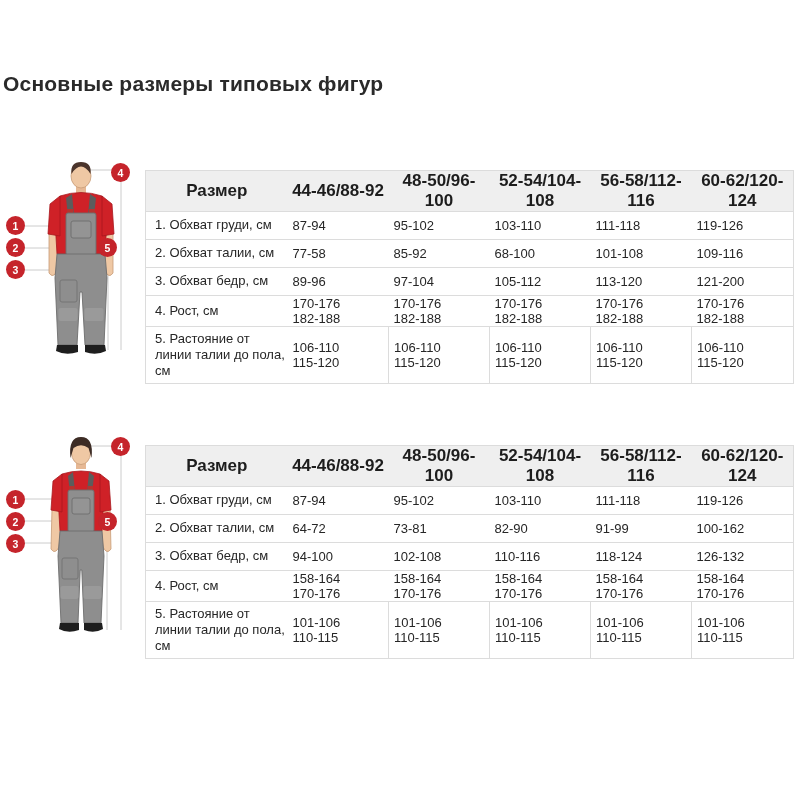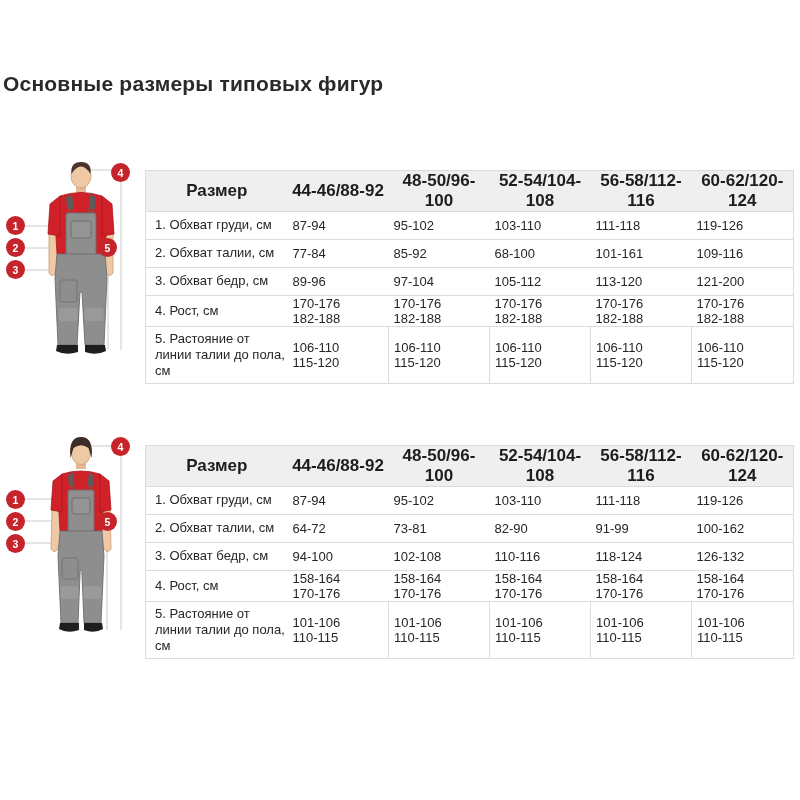--- a/index.html
+++ b/index.html
@@ -129,24 +129,24 @@
         <tr>
           <td class="lbl">1. Обхват груди, см</td>
           <td class="pair"><span>87-94</span></td>
           <td class="pair"><span>95-102</span></td>
           <td class="pair"><span>103-110</span></td>
           <td class="pair"><span>111-118</span></td>
           <td class="pair"><span>119-126</span></td>
         </tr>
         <tr>
           <td class="lbl">2. Обхват талии, см</td>
-          <td class="pair"><span>77-84</span></td>
+          <td class="pair"><span>77-58</span></td>
           <td class="pair"><span>85-92</span></td>
           <td class="pair"><span>68-100</span></td>
-          <td class="pair"><span>101-161</span></td>
+          <td class="pair"><span>101-108</span></td>
           <td class="pair"><span>109-116</span></td>
         </tr>
         <tr>
           <td class="lbl">3. Обхват бедр, см</td>
           <td class="pair"><span>89-96</span></td>
           <td class="pair"><span>97-104</span></td>
           <td class="pair"><span>105-112</span></td>
           <td class="pair"><span>113-120</span></td>
           <td class="pair"><span>121-200</span></td>
         </tr>

